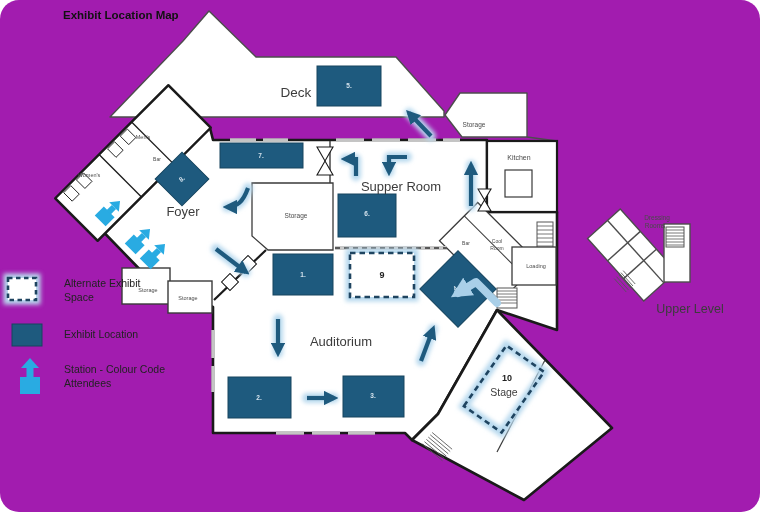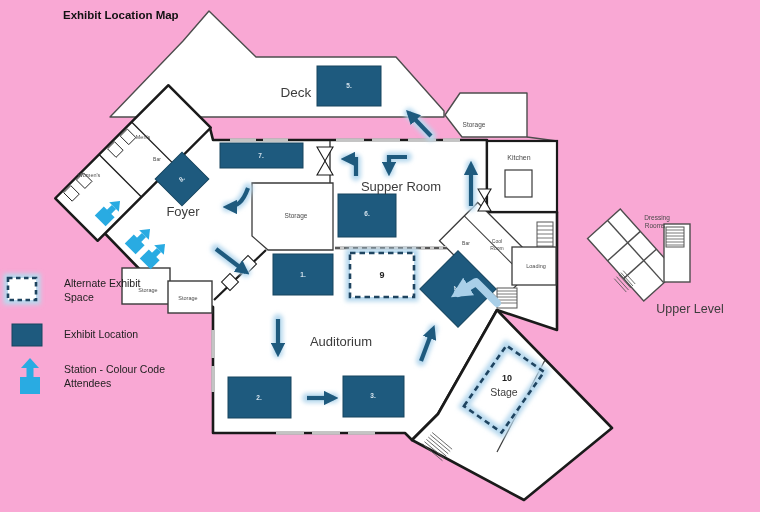--- a/index.html
+++ b/index.html
@@ -1,17 +1,17 @@
 <!DOCTYPE html>
 <html><head>
 <meta charset="utf-8">
 <style>
   html,body{margin:0;padding:0;background:#ffffff;}
-  .page{position:relative;width:760px;height:512px;background:#f9a8d4;overflow:hidden;
-        font-family:"Liberation Sans", sans-serif;}
+  .page{position:relative;width:760px;height:512px;background:#a21caf;overflow:hidden;
+        font-family:"Liberation Sans", sans-serif;border-radius:19px;}
   svg{display:block;}
   text{font-family:"Liberation Sans", sans-serif;}
   .room-label{fill:#3c3c3c;}
   .small-label{fill:#4a4a4a;}
   .exh-num{fill:#d6e4ee;font-weight:bold;}
   .alt-num{fill:#222222;font-weight:bold;}
   .legend-label{fill:#222222;}
   .title{fill:#111111;font-weight:bold;}
 </style>
 </head>

